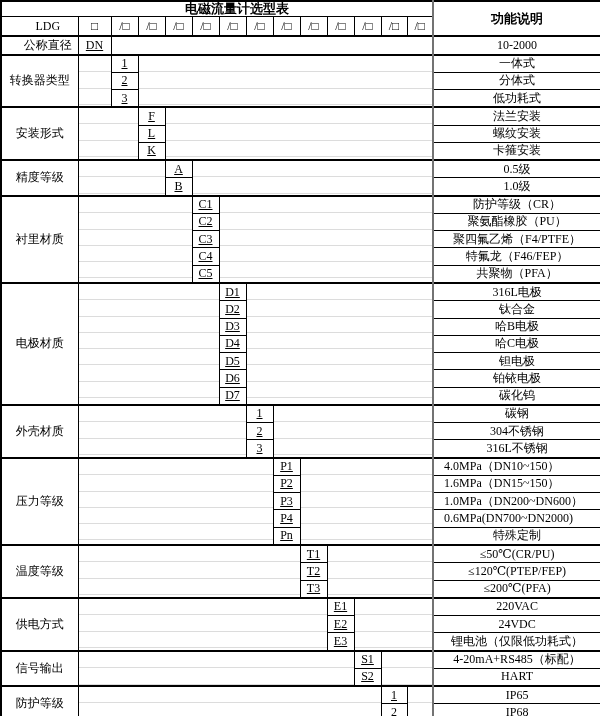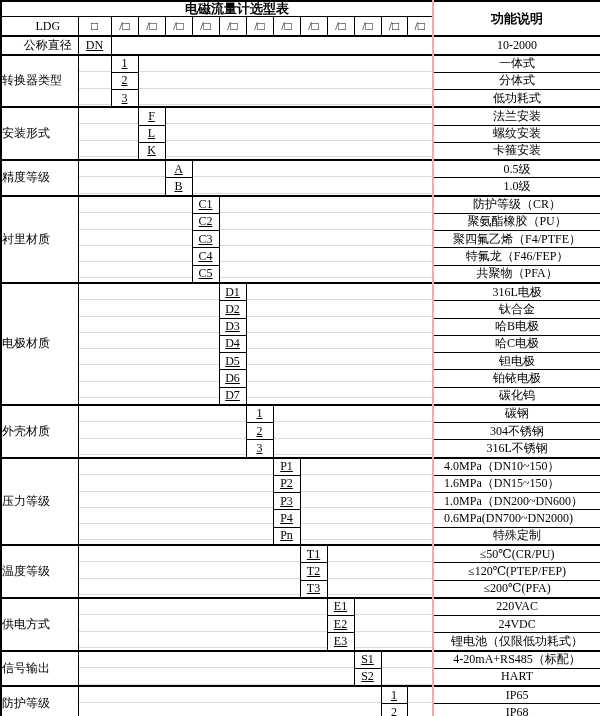--- a/index.html
+++ b/index.html
@@ -20,33 +20,33 @@
     vertical-align:middle;
     white-space:nowrap;
     overflow:hidden;
     line-height:1.1;
     height:16.28px;
   }
   tr.title-row td{height:14px;}
   tr.hdr-row td{height:18px;}
   td.title{font-weight:bold;font-size:13px;padding-left:40px;}
   td.fhdr{font-weight:bold;font-size:13px;}
-  td.lbl{text-align:left;}
+  td.lbl{text-align:center;}
   td.lbl-left{text-align:center;padding-left:16px;}
   td.code{text-align:center;text-decoration:underline;}
   td.boxcell{font-size:12px;}
   td.desc{}
   td.desc.left{text-align:left;padding-left:10px;}
   td.sp{
     background-image:repeating-linear-gradient(to bottom,
       #ffffff 0px,#ffffff 15.28px,#dcdcdc 15.28px,#dcdcdc 16.28px);
   }
   td.sp0{background:#fff;}
   tr.sec td{border-top:2px solid #000;}
-  td.desc-col{border-left:2px solid #fca5a5;}
+  td.desc-col{border-left:2px solid #737373;}
 </style>
 </head>
 <body>
 
 <table class="sel">
   <colgroup>
     <col style="width:77px">
       <col style="width:33px">
     <col style="width:27px">
       <col style="width:27px">

